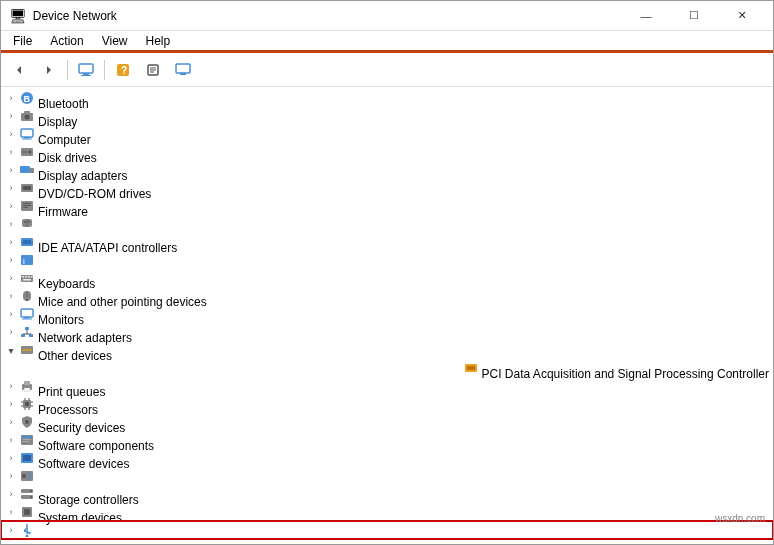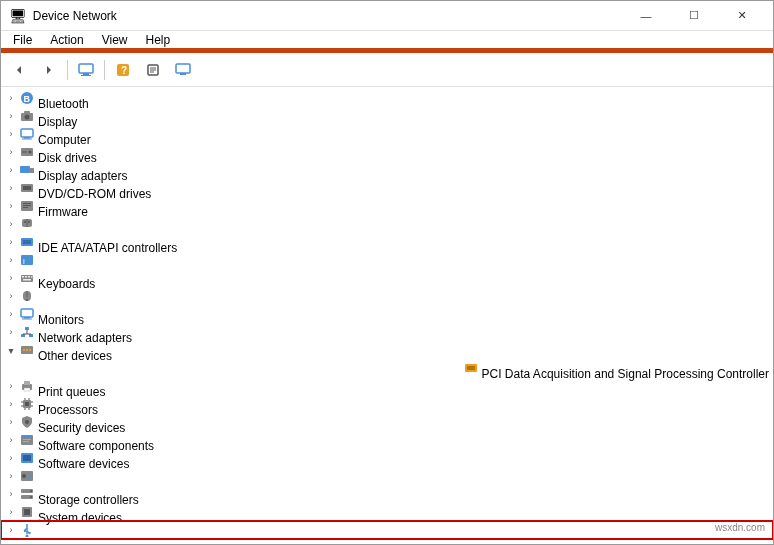--- a/index.html
+++ b/index.html
@@ -52,21 +52,21 @@
       color: #333;
       background: transparent;
       border: none;
     }
 
     .menu-bar {
       height: 22px;
       display: flex;
       align-items: center;
       padding: 0 4px;
-      border-bottom: 5px solid #c2410c;
+      border-bottom: 3px solid #c2410c;
       gap: 2px;
     }
     .menu-item {
       padding: 2px 8px;
       cursor: pointer;
       font-size: 12px;
       color: #000;
     }
 
     .toolbar {
@@ -146,21 +146,21 @@
       margin-top: 11px;
     }
 
     
     .indent-0 { padding-left: 2px; }
     .indent-1 { padding-left: 18px; justify-content: flex-end; }
 
     
     .watermark {
       position: absolute;
-      bottom: 11px;
+      bottom: 20px;
       right: 8px;
       font-size: 10px;
       color: #888;
       font-family: Arial, sans-serif;
     }
   </style>
 </head>
 <body>
 
 <div class="window" style="position:relative;">
@@ -362,20 +362,21 @@
 
       <div class="tree-item indent-0">
         <span class="expand-btn">›</span>
         <span class="item-icon">
           <svg width="10" height="14" viewBox="0 0 10 14">
               <rect x="1" y="2" width="8" height="10" rx="4" fill="#888"></rect>
               <line x1="5" y1="2" x2="5" y2="8" stroke="#555" stroke-width="0.8"></line>
               <circle cx="5" cy="11" r="1" fill="#555"></circle>
             </svg>
         </span>
+        <span class="item-label">Mice and other pointing devices</span>
       </div>
 
       <div class="tree-item indent-0">
         <span class="expand-btn">›</span>
         <span class="item-icon">
           <svg width="14" height="12" viewBox="0 0 14 12">
               <rect x="1" y="1" width="12" height="8" rx="1" fill="none" stroke="#4a90d9" stroke-width="1.5"></rect>
               <rect x="4" y="9" width="6" height="1.5" fill="#4a90d9"></rect>
               <rect x="2" y="10.5" width="10" height="1" fill="#4a90d9"></rect>
             </svg>

